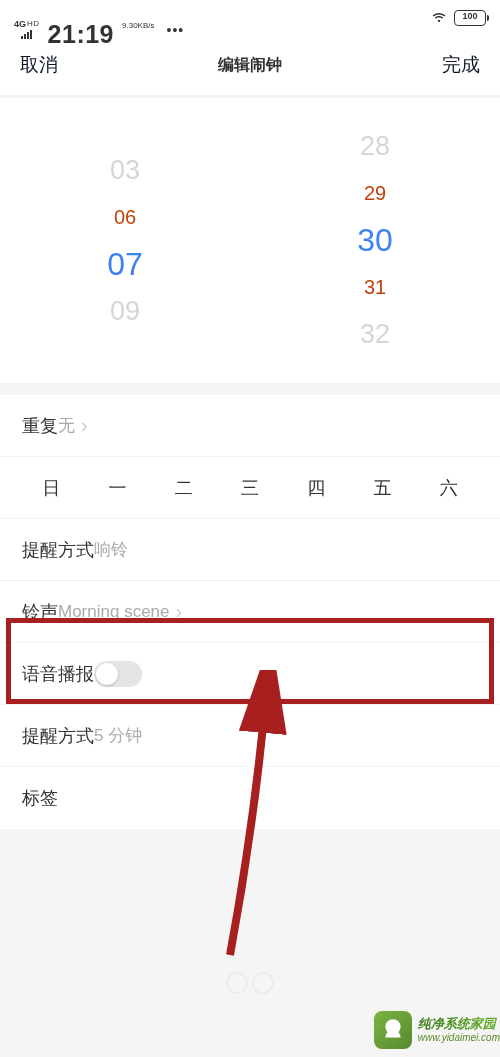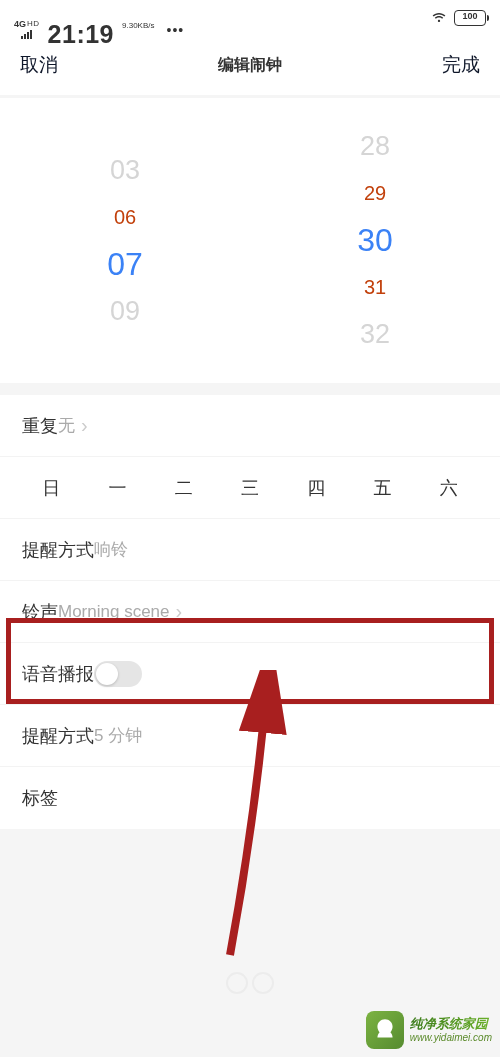--- a/index.html
+++ b/index.html
@@ -77,21 +77,21 @@
     .row{height:62px;display:flex;align-items:center;padding:0 22px;border-bottom:1px solid #f3f3f3}
     .row-label{font-size:18px;color:#333}
     .row-value{font-size:17px;color:#aaa;display:flex;align-items:center;gap:6px}
     .chev{color:#ccc;font-size:20px}
     .days-row{height:62px;display:flex;align-items:center;justify-content:space-around;padding:0 18px;border-bottom:1px solid #f3f3f3}
     .day{font-size:18px;color:#333}
     .toggle{width:48px;height:26px;background:#e5e5e5;border-radius:13px;position:relative}
     .toggle::after{content:"";position:absolute;width:22px;height:22px;background:#fff;border-radius:50%;top:2px;left:2px;box-shadow:0 1px 3px rgba(0,0,0,0.2)}
     .highlight-box{position:absolute;border:5px solid #a81f1f;pointer-events:none;z-index:10}
     .arrow{position:absolute;z-index:11;pointer-events:none}
-    .watermark{position:absolute;bottom:8px;right:8px;display:flex;align-items:center;gap:6px;z-index:20}
+    .watermark{position:absolute;bottom:8px;right:0;display:flex;align-items:center;gap:6px;z-index:20}
     .wm-logo{width:38px;height:38px;border-radius:8px;background:linear-gradient(135deg,#7cb342,#558b2f);display:flex;align-items:center;justify-content:center}
     .wm-text{display:flex;flex-direction:column;line-height:1.2}
     .wm-title{font-size:13px;font-weight:700;background:linear-gradient(90deg,#3a7a1a,#6bb12a);-webkit-background-clip:text;-webkit-text-fill-color:transparent;font-style:italic}
     .wm-url{font-size:10px;color:#5a8a2a;font-style:italic}
     .faint-icon{position:absolute;left:50%;transform:translateX(-50%);bottom:50px;opacity:0.08;font-size:40px;color:#888}
   </style>
 </head>
 <body>
 
 <div class="status-bar">

